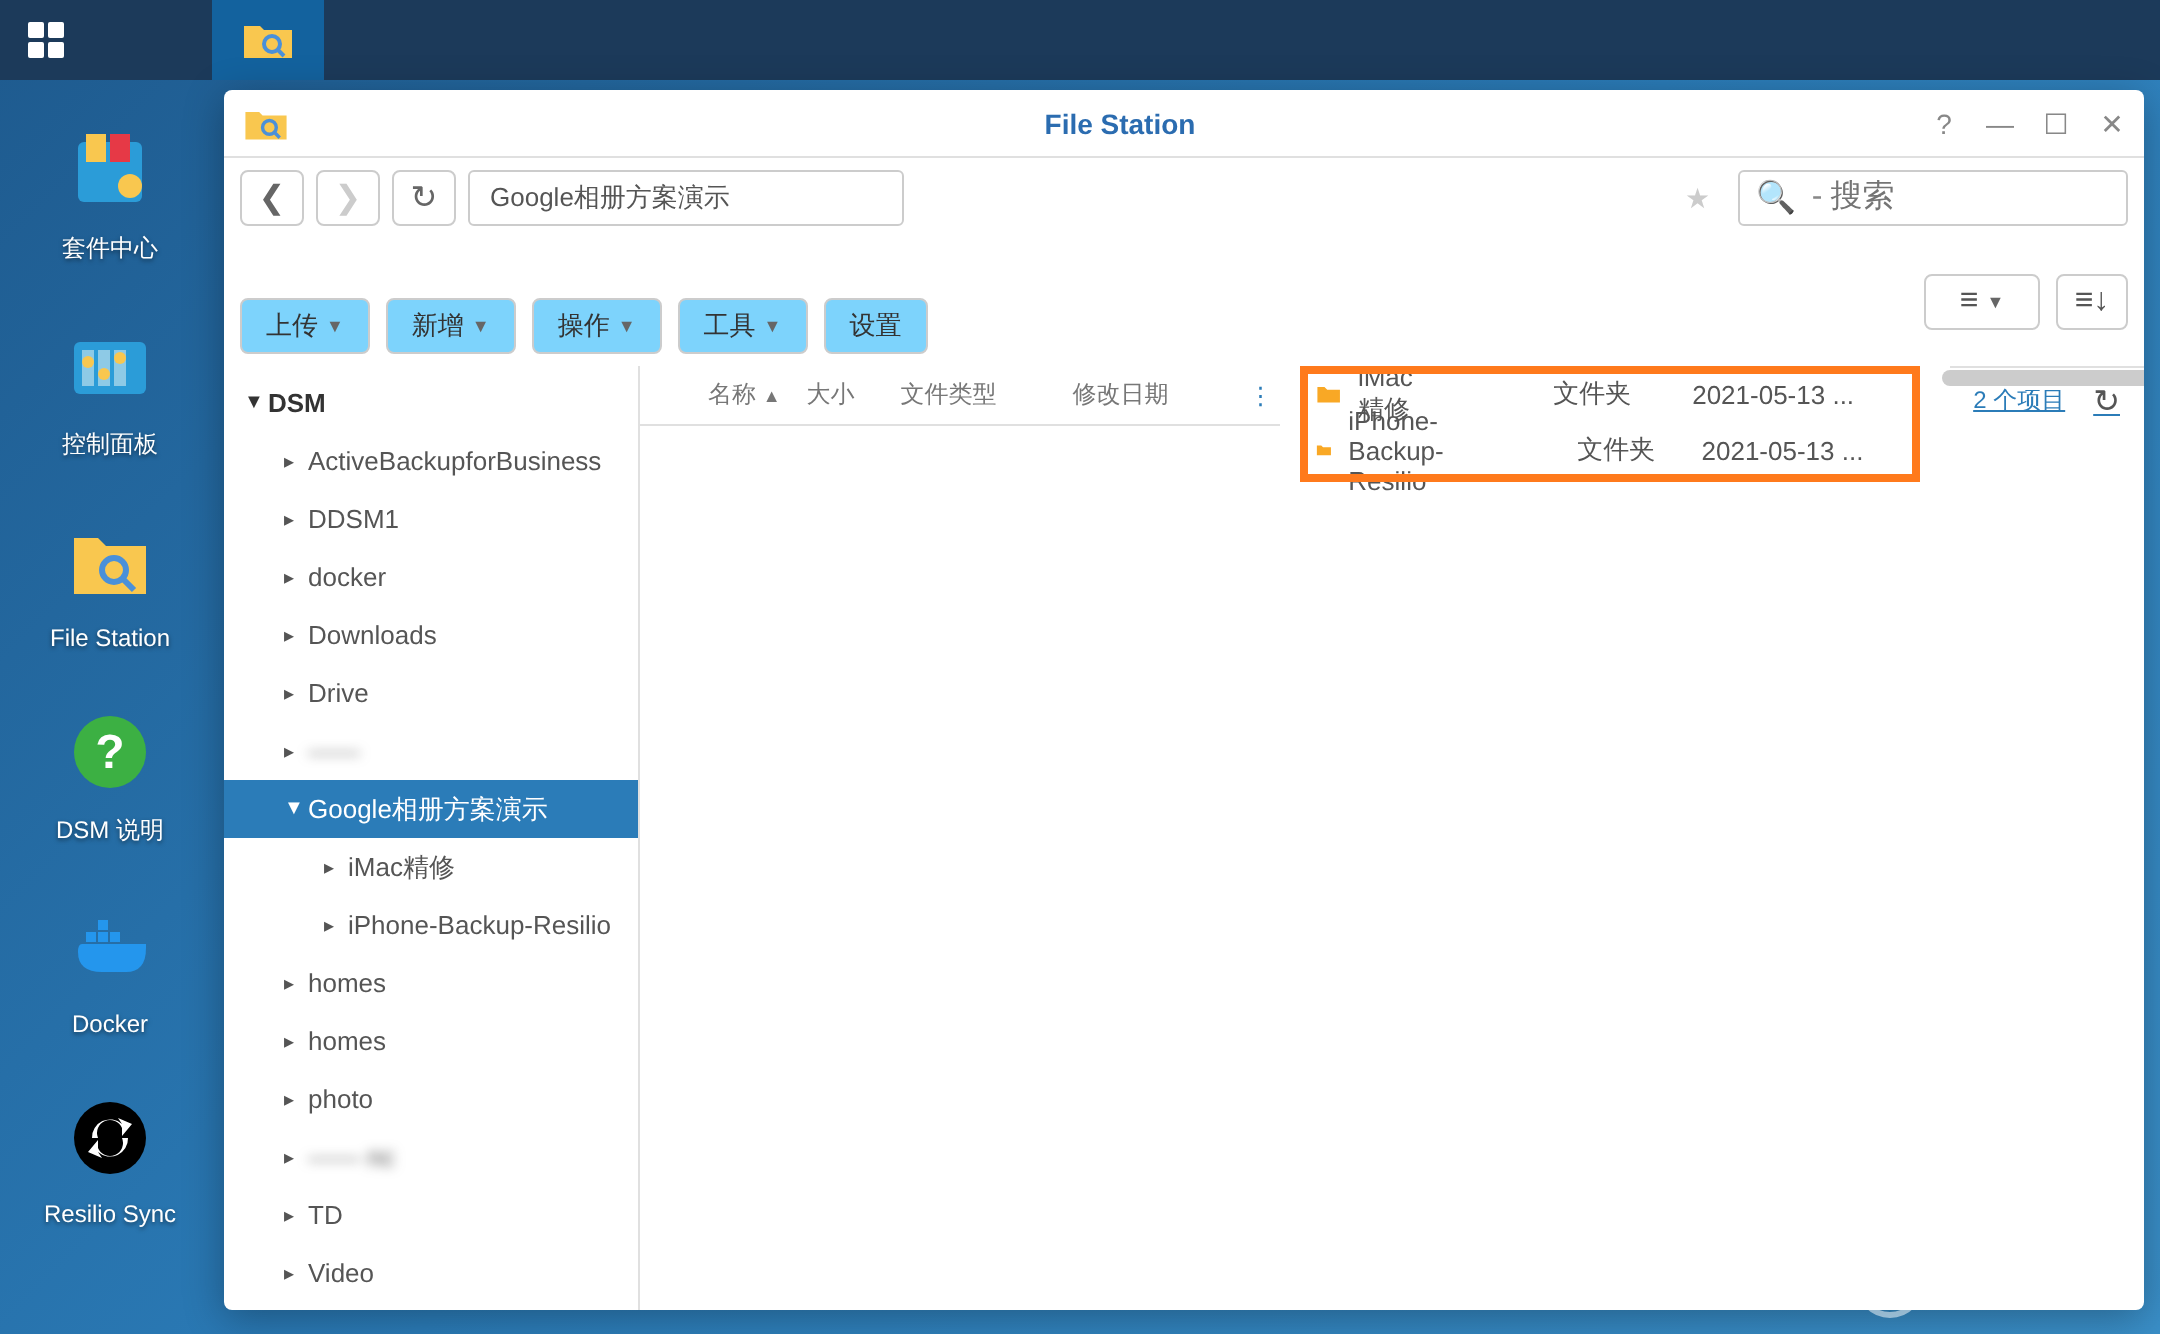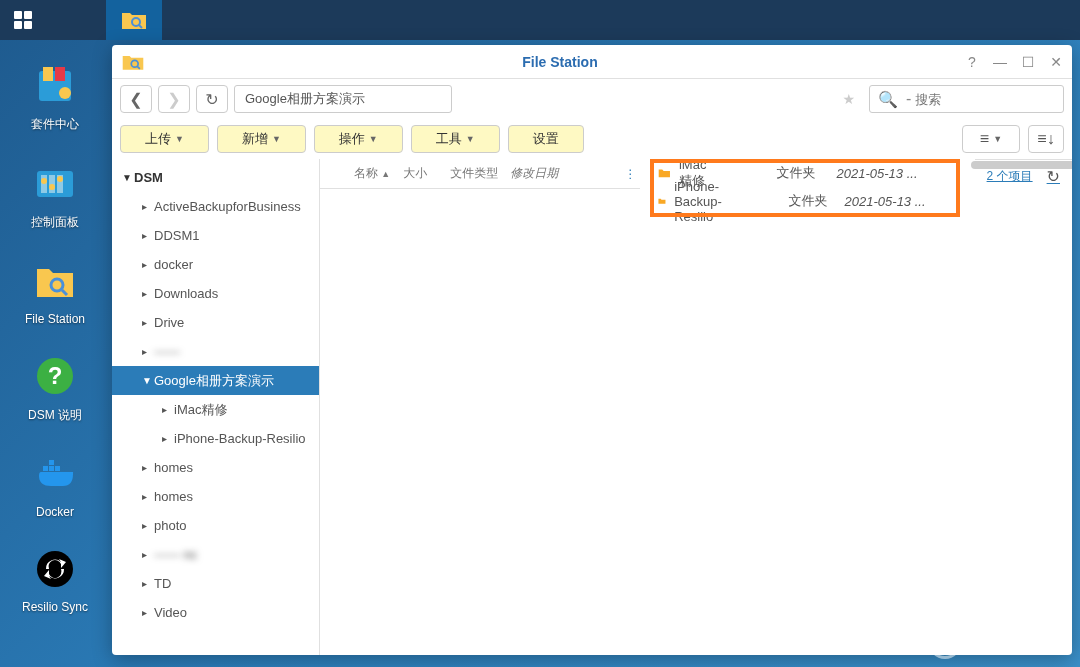--- a/index.html
+++ b/index.html
@@ -25,25 +25,25 @@
 .window-controls span { width: 16px; height: 16px; display: flex; align-items: center; justify-content: center; color: #888; cursor: pointer; font-size: 14px; }
 
 
 .toolbar-row { display: flex; gap: 6px; padding: 6px 8px; align-items: center; }
 .nav-btn { width: 32px; height: 28px; border: 1px solid #ccc; border-radius: 4px; background: #fff; display: flex; align-items: center; justify-content: center; cursor: pointer; color: #666; }
 .nav-btn.disabled { color: #ccc; }
 .path-input { flex: 1; height: 28px; border: 1px solid #ccc; border-radius: 3px; padding: 0 30px 0 10px; font-size: 13px; color: #555; position: relative; }
 .path-wrap { flex: 1; position: relative; }
 .star-icon { position: absolute; right: 8px; top: 50%; transform: translateY(-50%); color: #ccc; font-size: 14px; }
 .search-wrap { width: 195px; height: 28px; border: 1px solid #ccc; border-radius: 3px; display: flex; align-items: center; padding: 0 8px; }
-.search-wrap input { border: none; outline: none; font-size: 13px; width: 100%; }
+.search-wrap input { border: none; outline: none; font-size: 16px; width: 100%; }
 .search-icon { color: #555; margin-right: 4px; }
 
 .action-bar { display: flex; gap: 8px; padding: 6px 8px; align-items: center; }
-.action-btn { height: 28px; padding: 0 24px; border: 1px solid #ccc; border-radius: 4px; background: #fef9c3; display: flex; align-items: center; font-size: 13px; color: #333; cursor: pointer; gap: 4px; }
+.action-btn { height: 28px; padding: 0 12px; border: 1px solid #ccc; border-radius: 4px; background: #7dd3fc; display: flex; align-items: center; font-size: 13px; color: #333; cursor: pointer; gap: 4px; margin-top: 24px; }
 .dropdown-arrow { font-size: 9px; color: #666; }
 .spacer { flex: 1; }
 .view-btn { width: 58px; height: 28px; border: 1px solid #ccc; border-radius: 4px; background: #fff; display: flex; align-items: center; justify-content: center; cursor: pointer; gap: 4px; color: #555; }
 .sort-btn { width: 36px; height: 28px; border: 1px solid #ccc; border-radius: 4px; background: #fff; display: flex; align-items: center; justify-content: center; cursor: pointer; color: #555; }
 
 
 .window-body { flex: 1; display: flex; overflow: hidden; }
 .sidebar { width: 208px; border-right: 1px solid #e0e0e0; overflow-y: auto; padding-top: 4px; }
 .tree-item { height: 29px; display: flex; align-items: center; font-size: 13px; color: #555; cursor: pointer; padding-left: 10px; }
 .tree-item.root { font-weight: bold; color: #333; }
@@ -52,21 +52,21 @@
 .tree-item.l2 { padding-left: 50px; }
 .tree-arrow { display: inline-block; width: 12px; font-size: 10px; }
 .tree-item .blurred { filter: blur(3px); }
 
 
 .file-area { flex: 1; display: flex; }
 .file-header { height: 30px; display: flex; align-items: center; border-bottom: 1px solid #e0e0e0; font-size: 12px; color: #777; }
 .col-name { flex: 1; padding-left: 34px; }
 .col-size { width: 50px; text-align: center; }
 .col-type { width: 70px; padding-left: 10px; }
-.col-date { width: 110px; text-align: left; padding-right: 10px; font-style: italic; }
+.col-date { width: 110px; text-align: center; padding-right: 10px; }
 .col-more { width: 20px; color: #2b7cb8; text-align: center; }
 
 .file-rows { flex: 1; overflow: auto; position: relative; }
 .file-row { height: 28px; display: flex; align-items: center; font-size: 13px; color: #555; }
 .file-row .col-name { display: flex; align-items: center; gap: 8px; padding-left: 18px; }
 .folder-icon-sm { width: 18px; height: 14px; }
 .highlight-box { border: 4px solid #ff7a1c; position: absolute; left: 10px; top: 0px; width: 310px; height: 58px; pointer-events: none; }
 
 .status-bar { height: 34px; border-top: 1px solid #e0e0e0; display: flex; align-items: center; justify-content: flex-end; padding: 0 12px; gap: 14px; font-size: 12px; color: #2b7cb8; text-decoration: underline; }
 .refresh-icon { color: #555; cursor: pointer; font-size: 16px; }

